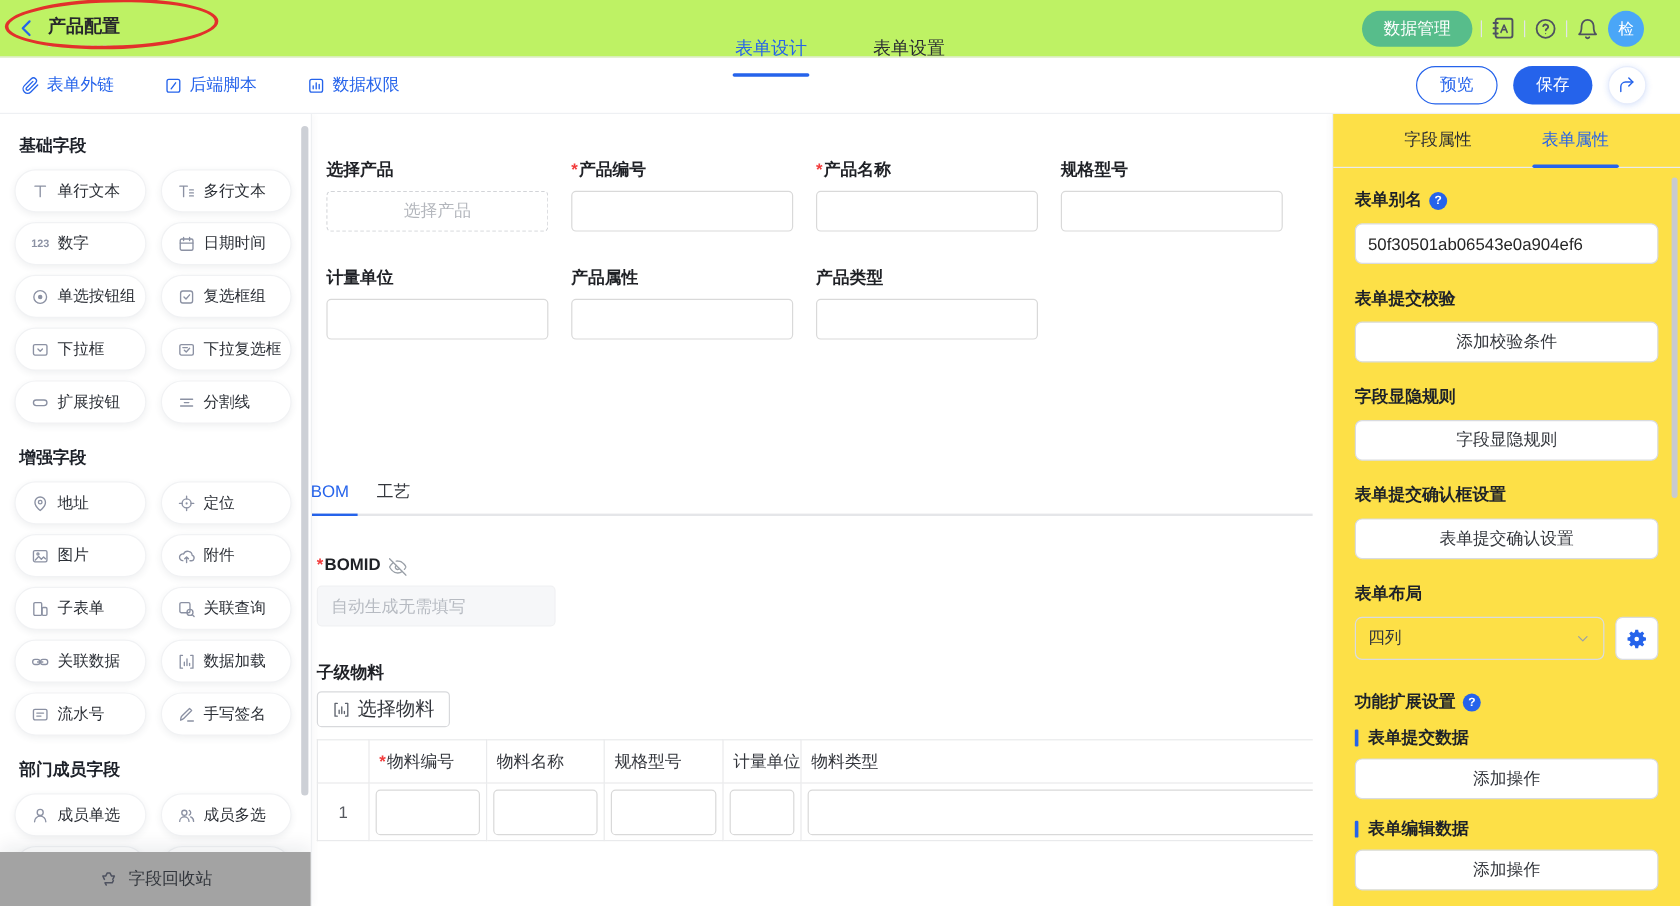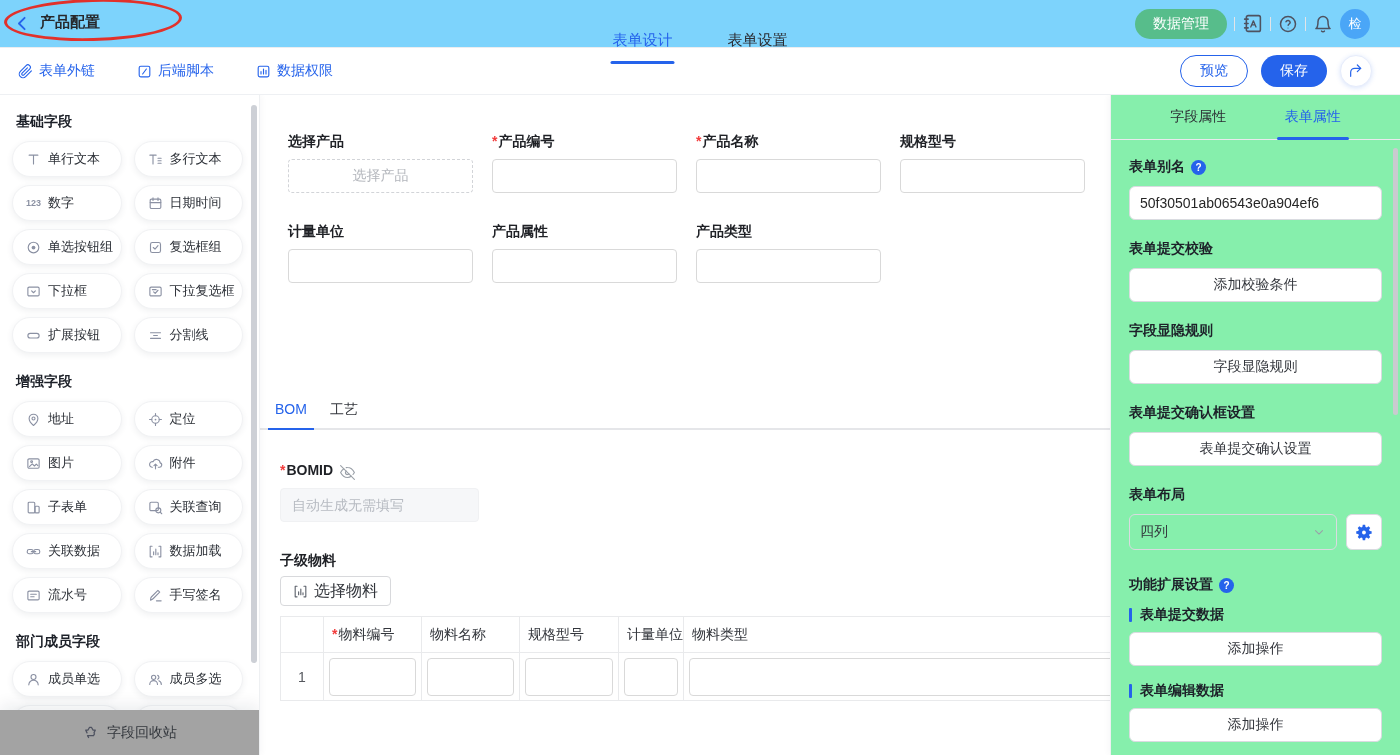--- a/index.html
+++ b/index.html
@@ -3,21 +3,21 @@
 <meta charset="utf-8">
 <style>
   * { margin:0; padding:0; box-sizing:border-box; }
   html,body { width:1400px; height:755px; }
   body { font-family:"Liberation Sans", sans-serif; background:#fff; color:#262626; overflow:hidden; }
   .app { position:relative; width:1400px; height:755px; background:#fff; overflow:hidden; }
 
   svg.ic { display:block; fill:none; stroke:currentColor; stroke-width:1.8; stroke-linecap:round; stroke-linejoin:round; }
 
   
-  .header { position:absolute; top:0; left:0; right:0; height:48px; background:#7dd3fc;
+  .header { position:absolute; top:0; left:0; right:0; height:48px; background:#bef264;
             border-bottom:1px solid #ebedf0; display:flex; align-items:center; padding:0 30px 0 14px; z-index:30; }
   .back-group { display:flex; align-items:center; gap:9px; position:relative; }
   .back-ic { color:#2563eb; }
   .page-title { font-size:15px; font-weight:600; color:#27282c; position:relative; padding-bottom:2px; }
   .page-title::after { content:""; position:absolute; left:0; right:-4px; bottom:-5px; border-bottom:1px dashed #c9cdd4; }
   .annotation-ellipse { position:absolute; left:-10px; top:-14px; width:178px; height:42px;
             border:3px solid #e2312b; border-radius:50%; transform:rotate(-1.5deg); pointer-events:none; z-index:40; }
   .header-tabs { position:absolute; left:50%; top:16px; transform:translateX(-50%); height:48px; display:flex; gap:55px; }
   .h-tab { height:48px; display:flex; align-items:center; font-size:15px; color:#2b2d33; position:relative; cursor:pointer; }
   .h-tab.active { color:#2563eb; }
@@ -53,21 +53,21 @@
   .pill .picon { color:#8b91a3; flex:none; display:flex; }
   .num-glyph { font-size:9px; font-weight:700; color:#8b91a3; letter-spacing:0; }
   .num-glyph::before { content:"123"; }
   .sb-scrollbar { position:absolute; top:10px; right:2px; width:6px; height:558px; background:#cdd0d6; border-radius:3px; }
   .recycle-bar { position:absolute; left:0; right:0; bottom:0; height:45px; background:#a3a3a3;
                  box-shadow:0 -6px 14px rgba(20,30,50,.07); display:flex; align-items:center; justify-content:center;
                  gap:8px; font-size:14px; color:#33373d; cursor:pointer; z-index:12; }
   .recycle-bar .picon { color:#4e5260; display:flex; }
 
   
-  .canvas { position:absolute; top:95px; left:260px; width:850px; bottom:0; background:#fff; overflow:hidden; z-index:5; }
+  .canvas { position:absolute; top:95px; left:244px; width:850px; bottom:0; background:#fff; overflow:hidden; z-index:5; }
   .fields { padding:36px 0 0 28px; }
   .frow { display:grid; grid-template-columns:repeat(4,185px); column-gap:19px; }
   .frow + .frow { margin-top:28px; }
   .flabel { font-size:14px; font-weight:700; color:#1f2126; height:20px; line-height:20px; }
   .req::before { content:"*"; color:#f23c3c; font-weight:700; margin-right:1px; }
   .finput { margin-top:8px; width:185px; height:34px; border:1px solid #d9d9d9; border-radius:4px; background:#fff;
             font-family:inherit; font-size:14px; padding:0 10px; color:#262626; outline:none; }
   .select-box { margin-top:8px; width:185px; height:34px; border:1px dashed #d2d4d8; border-radius:4px;
                 display:flex; align-items:center; justify-content:center; font-size:14px; color:#b3b6bc; cursor:pointer; }
 
@@ -94,21 +94,21 @@
   .subtable col.c0 { width:43px; } .subtable col.c1 { width:98px; } .subtable col.c2 { width:98px; }
   .subtable col.c3 { width:99px; } .subtable col.c4 { width:65px; } .subtable col.c5 { width:500px; }
   .subtable th, .subtable td { border:1px solid #e9eaec; }
   .subtable th { height:36px; font-size:14px; font-weight:400; color:#33363c; text-align:left; padding:0 8px; white-space:nowrap; overflow:hidden; }
   .subtable td { height:48px; padding:4px 5px; }
   .idx-cell { text-align:center; font-size:14px; color:#55585e; }
   .cell-input { width:100%; height:38px; border:1px solid #d9d9d9; border-radius:4px; font-family:inherit; font-size:14px;
                 padding:0 8px; color:#262626; outline:none; background:#fff; }
 
   
-  .panel { position:absolute; top:95px; left:1110px; right:0; bottom:0; background:#86efac;
+  .panel { position:absolute; top:95px; left:1110px; right:0; bottom:0; background:#fde047;
            border-left:1px solid #eef0f2; box-shadow:-2px 0 6px rgba(30,40,60,.03); padding:0 18px; z-index:10; }
   .p-tabs { display:flex; height:45px; margin:0 -18px; padding:0 30px; border-bottom:1px solid #e9eaee; }
   .p-tab { flex:1; display:flex; align-items:center; justify-content:center; font-size:14px; color:#2b2d33; position:relative; cursor:pointer; }
   .p-tab.active { color:#2563eb; }
   .p-tab.active::after { content:""; position:absolute; left:50%; transform:translateX(-50%); bottom:-1px; width:72px; height:3px; background:#2563eb; border-radius:2px; }
   .p-label { margin-top:18px; font-size:14px; font-weight:700; color:#1d2129; display:flex; align-items:center; gap:6px; }
   .p-label.sec { margin-top:20px; }
   .help-dot { width:15px; height:15px; border-radius:50%; background:#2563eb; color:#fff; font-size:10px; font-weight:700;
               display:inline-flex; align-items:center; justify-content:center; cursor:pointer; }
   .help-dot::before { content:"?"; }

